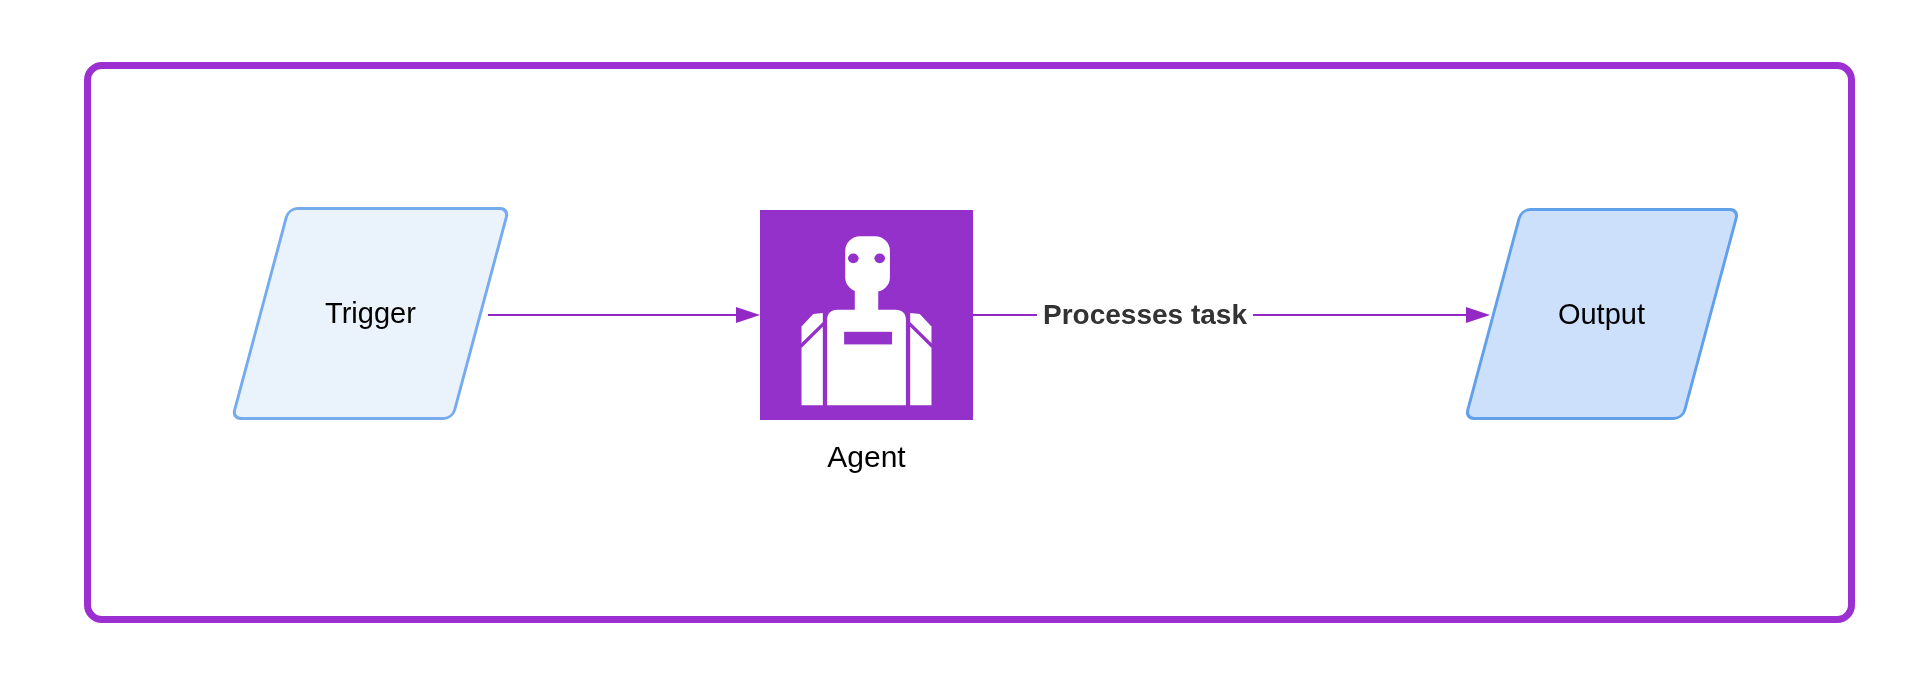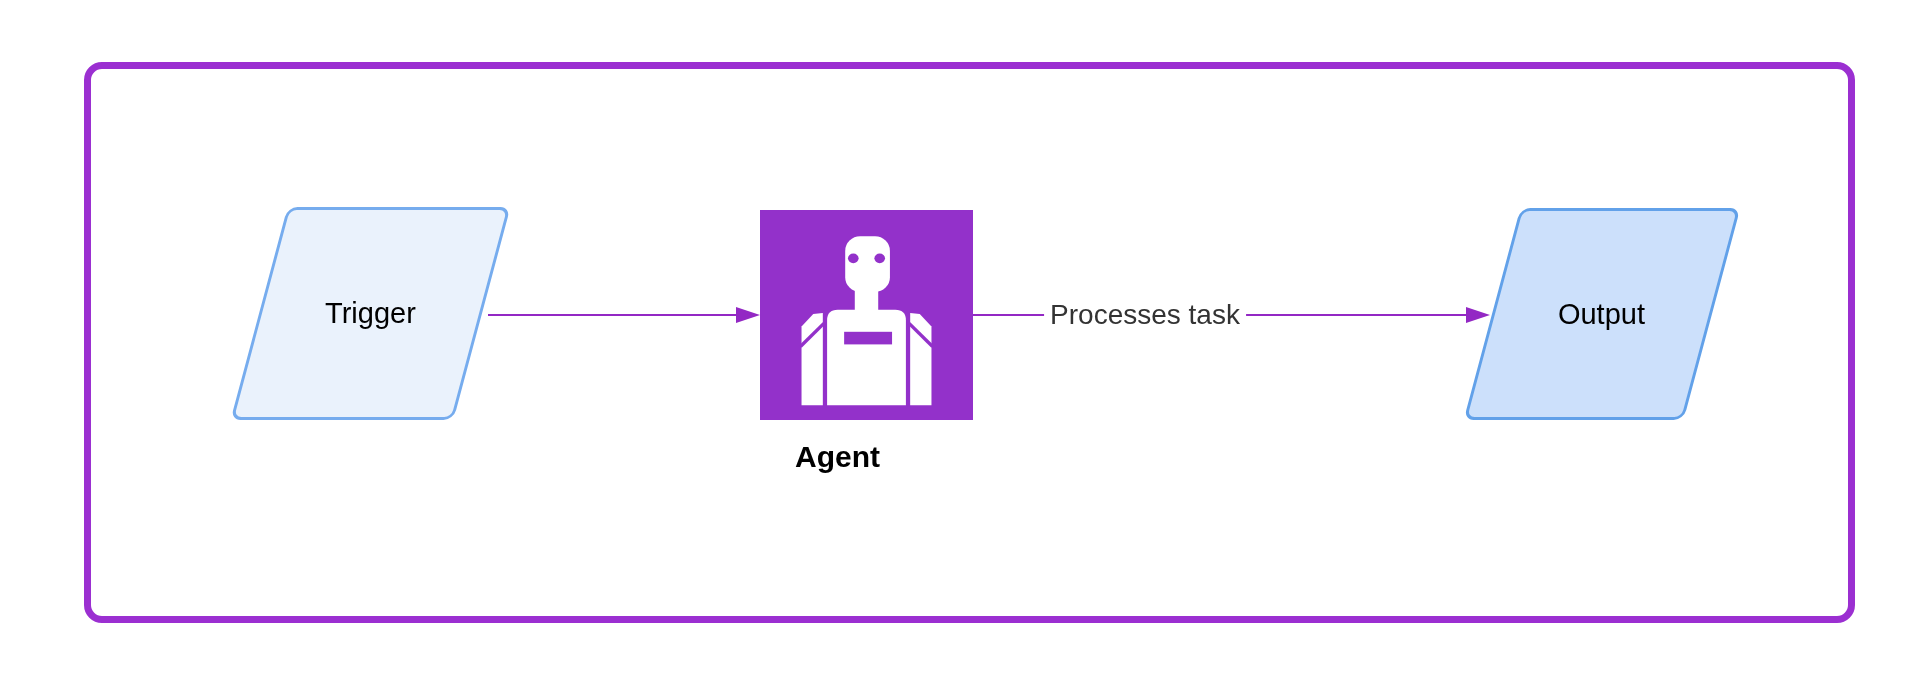--- a/index.html
+++ b/index.html
@@ -29,34 +29,34 @@
   }
   .node-trigger{left:258.5px;top:207px;width:223px;height:213px;}
   .node-output{left:1491.5px;top:208px;width:220px;height:212px;}
 
   
   .agent-box{
     left:760px;top:210px;width:213px;height:210px;
   }
   .agent-box svg{display:block;width:100%;height:100%;}
   .agent-caption{
-    left:731px;top:440px;width:213px;text-align:center;
-    font-size:30px;color:#000000;line-height:34px;white-space:nowrap;font-weight:bold;
+    left:760px;top:440px;width:213px;text-align:center;
+    font-size:30px;color:#000000;line-height:34px;white-space:nowrap;
   }
 
   
   .edge-line{height:2px;top:314px;}
   .arrow-head{
     width:0;height:0;top:307px;
     border-top:8px solid transparent;border-bottom:8px solid transparent;
     border-left:24px solid #9328c4;
   }
   .edge-label{
     top:315px;left:1145px;transform:translate(-50%,-50%);
-    font-size:28px;font-weight:normal;color:#333333;
+    font-size:28px;font-weight:bold;color:#333333;
     background:#ffffff;padding:0 6px;white-space:nowrap;
   }
 </style>
 </head>
 <body>
 
 <div class="abs flow-frame" style="border-color: rgb(155, 47, 209);"></div>
 
 <div class="abs parallelogram node-trigger" style="background-color: rgb(234, 242, 252); border-color: rgb(118, 172, 238);">
   <div class="node-label" style="color: rgb(0, 0, 0);">Trigger</div>

